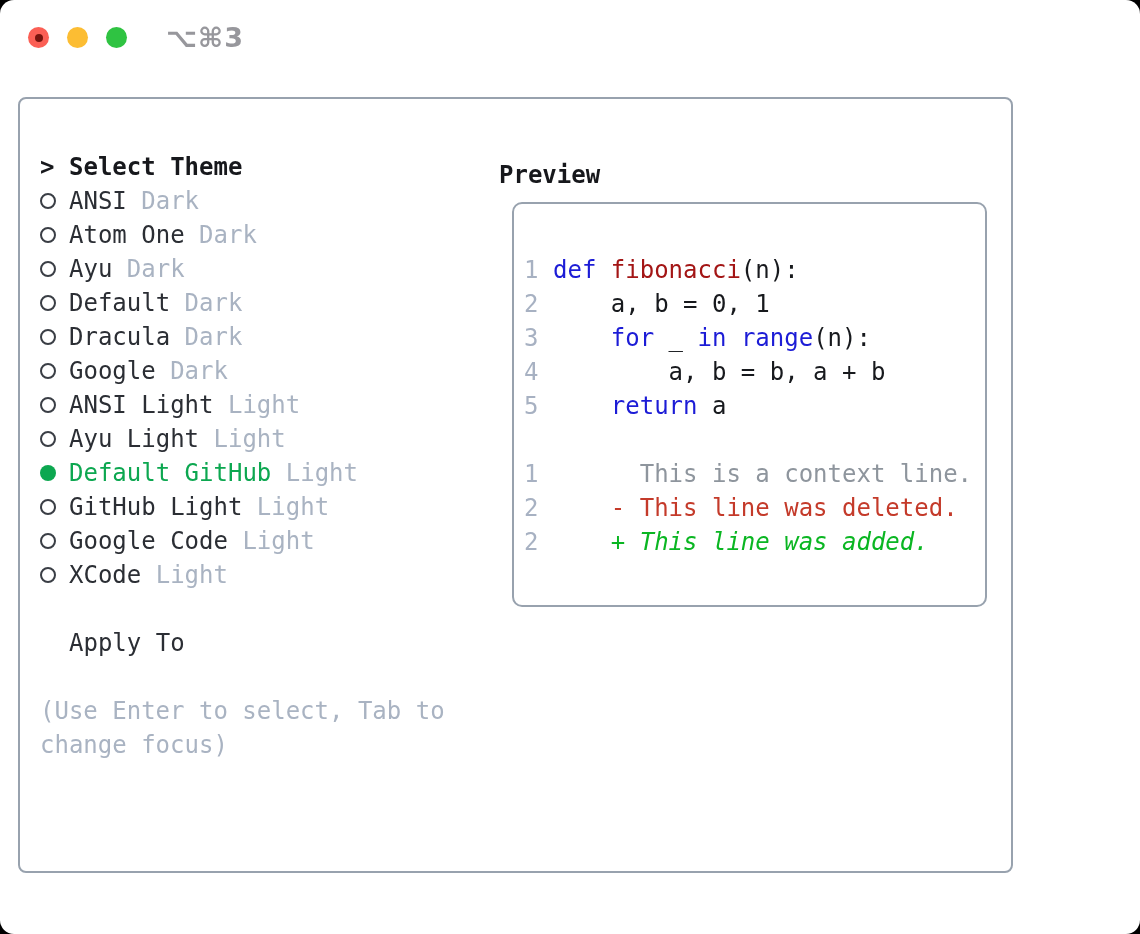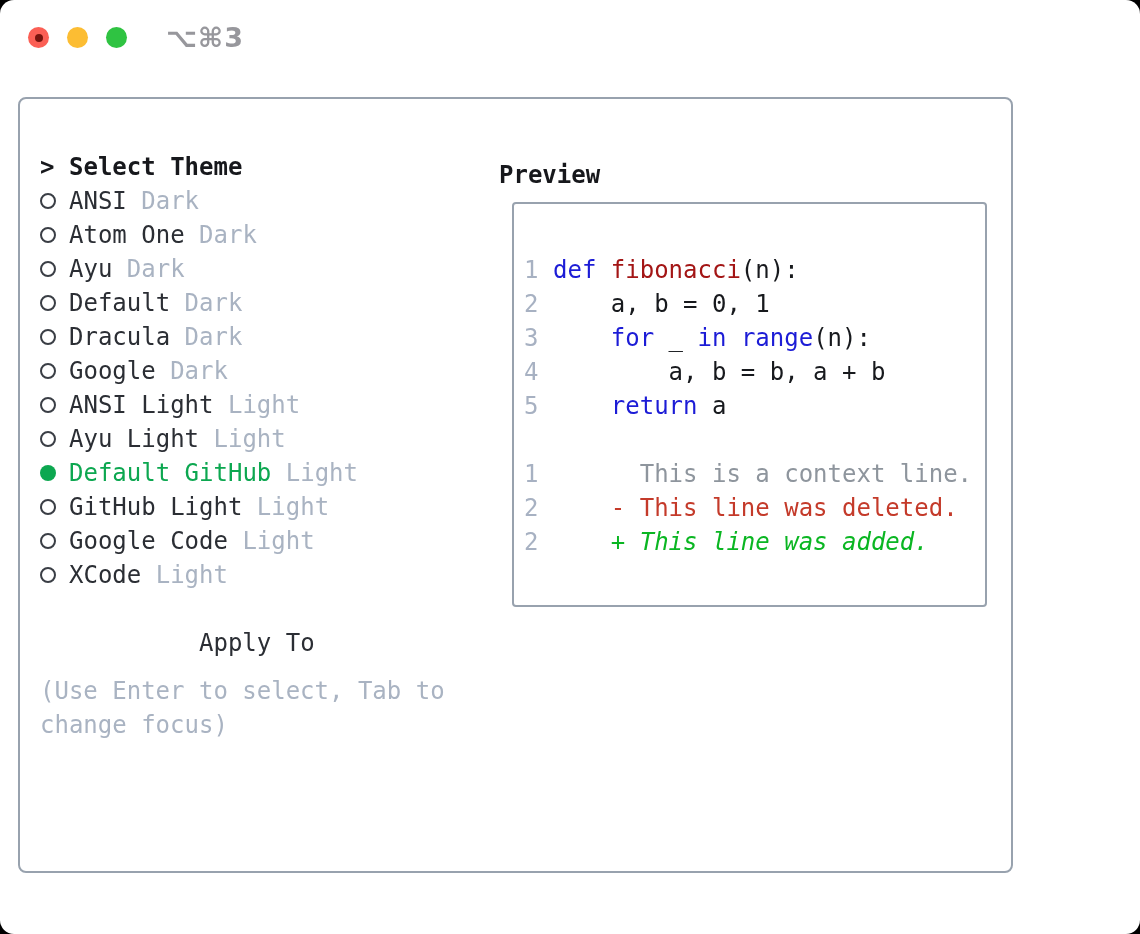--- a/index.html
+++ b/index.html
@@ -50,35 +50,35 @@
   }
   .row{display:flex;align-items:center;height:34px;white-space:pre;}
   .marker{flex:0 0 29px;width:29px;display:flex;align-items:center;font-weight:bold;color:#17181c;}
   .circle{box-sizing:border-box;border-radius:50%;}
   .circle.open{width:16px;height:16px;border:2.5px solid #3a3e45;}
   .circle.filled{width:16px;height:16px;background:var(--selected-green);}
   .bold{font-weight:bold;color:#17181c;}
   .opt-label{color:var(--text-dark);}
   .row.sel .opt-label{color:var(--selected-green);}
   .variant{color:var(--muted-gray);}
-  .apply-header{margin-top:34px;justify-content:center;}
+  .apply-header{margin-top:34px;}
   .apply-header .opt-label{color:var(--text-dark);}
-  .hint-first{margin-top:14px;}
+  .hint-first{margin-top:34px;}
   .hint{color:var(--muted-gray);}
   
   .preview-label{
     position:absolute;left:479px;top:51px;
     height:34px;line-height:34px;font-size:24px;margin-top:8px;
   }
   .preview-box{
     position:absolute;left:492px;top:103px;
     width:475px;height:405px;
     box-sizing:border-box;
     border:2px solid var(--border-gray);
-    border-radius:4px;
+    border-radius:10px;
     padding:49px 4px 0 10px;
     overflow:hidden;
   }
   .pline{height:34px;line-height:34px;font-size:24px;white-space:pre;}
   .ln{display:inline-block;width:29px;color:var(--line-number-gray);}
   .seg-p{color:#17191d;}
   .seg-kw{color:var(--keyword-blue);}
   .seg-fn{color:var(--function-red);}
   .seg-ctx{color:var(--context-gray);}
   .seg-del{color:var(--diff-deleted-red);}

